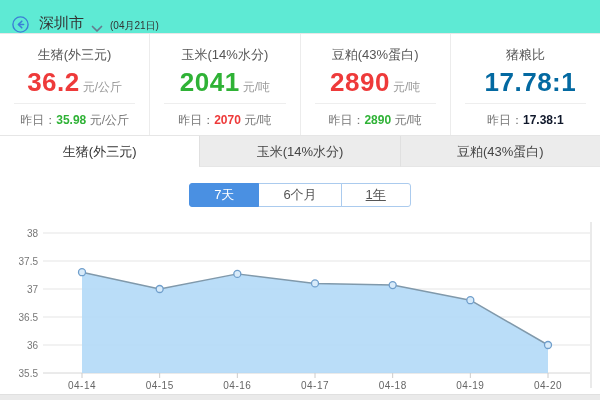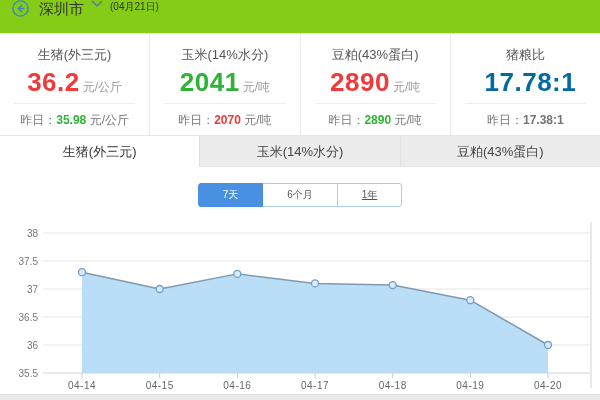--- a/index.html
+++ b/index.html
@@ -1,19 +1,19 @@
 <!DOCTYPE html>
 <html lang="zh"><head>
 <meta charset="utf-8">
 <style>
   html,body{margin:0;padding:0;background:#fff;}
   .app{width:600px;height:400px;position:relative;background:#fff;overflow:hidden;
        font-family:"Liberation Sans","DejaVu Sans",sans-serif;}
   
-  .header{height:33px;border-bottom:1px solid #e7e7e7;display:flex;align-items:flex-start;padding:0 12px;background:#84cc16;}
+  .header{height:33px;border-bottom:1px solid #e7e7e7;display:flex;align-items:flex-end;padding:0 12px;background:#5eead4;}
   .back-btn{display:flex;align-items:center;cursor:pointer;}
   .city{font-size:15px;color:#333;margin-left:10px;}
   .chev{margin-left:7px;display:flex;align-items:center;cursor:pointer;}
   .date{font-size:10px;color:#333;margin-left:7px;}
   
   .cards{display:flex;height:101px;background:#fff;}
   .card{flex:1;text-align:center;padding-top:12px;}
   .card + .card{border-left:1px solid #ececec;}
   .card-title{font-size:13px;color:#555;}
   .card-value-row{margin-top:3px;height:32px;display:flex;align-items:baseline;justify-content:center;text-align:right;}
@@ -23,21 +23,21 @@
   .card-yest{margin-top:8px;font-size:12px;color:#777;}
   .card-yest .y-val{font-weight:bold;}
   
   .tabs{display:flex;height:31px;border-top:1px solid #e6e6e6;background:#fff;}
   .tab{flex:1;text-align:center;line-height:31px;font-size:13px;color:#444;background:#ececec;
        border-bottom:1px solid #e6e6e6;border-left:1px solid #e0e0e0;cursor:pointer;}
   .tab:first-child{border-left:none;}
   .tab.active{background:#fff;border-bottom:1px solid #fff;color:#333;}
   
   .period-wrap{display:flex;justify-content:center;margin-top:16px;}
-  .pbtn{font-size:10px;color:#555;background:#fff;border:1px solid #abcbee;
+  .pbtn{font-size:13px;color:#555;background:#fff;border:1px solid #abcbee;
         padding:3px 24px;margin-left:-1px;line-height:16px;cursor:pointer;}
   .pbtn:first-child{border-radius:3px 0 0 3px;margin-left:0;}
   .pbtn:last-child{border-radius:0 3px 3px 0;text-decoration:underline;}
   .pbtn.active{color:#fff;position:relative;z-index:1;}
   
   .chart{position:absolute;left:0;top:222px;}
   .chart text{font-family:"Liberation Sans","DejaVu Sans",sans-serif;}
   .footer-strip{position:absolute;left:0;bottom:0;width:100%;height:6px;background:#eaeaea;border-top:1px solid #e0e0e0;box-sizing:border-box;}
 </style>
 </head>
@@ -102,21 +102,21 @@
       </div>
     </div>
     <div class="card">
       <div class="card-title">猪粮比</div>
       <div class="card-value-row">
         <span class="card-value" style="color: #0369a1; margin-left: 13px;">17.78:1</span>
         <span class="card-unit"></span>
       </div>
       <div class="card-divider"></div>
       <div class="card-yest">
-        <span>昨日：</span><span class="y-val" style="color: #737373; margin-top: 22px;">17.38:1</span>
+        <span>昨日：</span><span class="y-val" style="color: #0f172a; margin-top: 22px;">17.38:1</span>
         <span></span>
       </div>
     </div>
   </div>
 
   <div class="tabs">
     <div class="tab active">生猪(外三元)</div>
     <div class="tab">玉米(14%水分)</div>
     <div class="tab">豆粕(43%蛋白)</div>
   </div>

